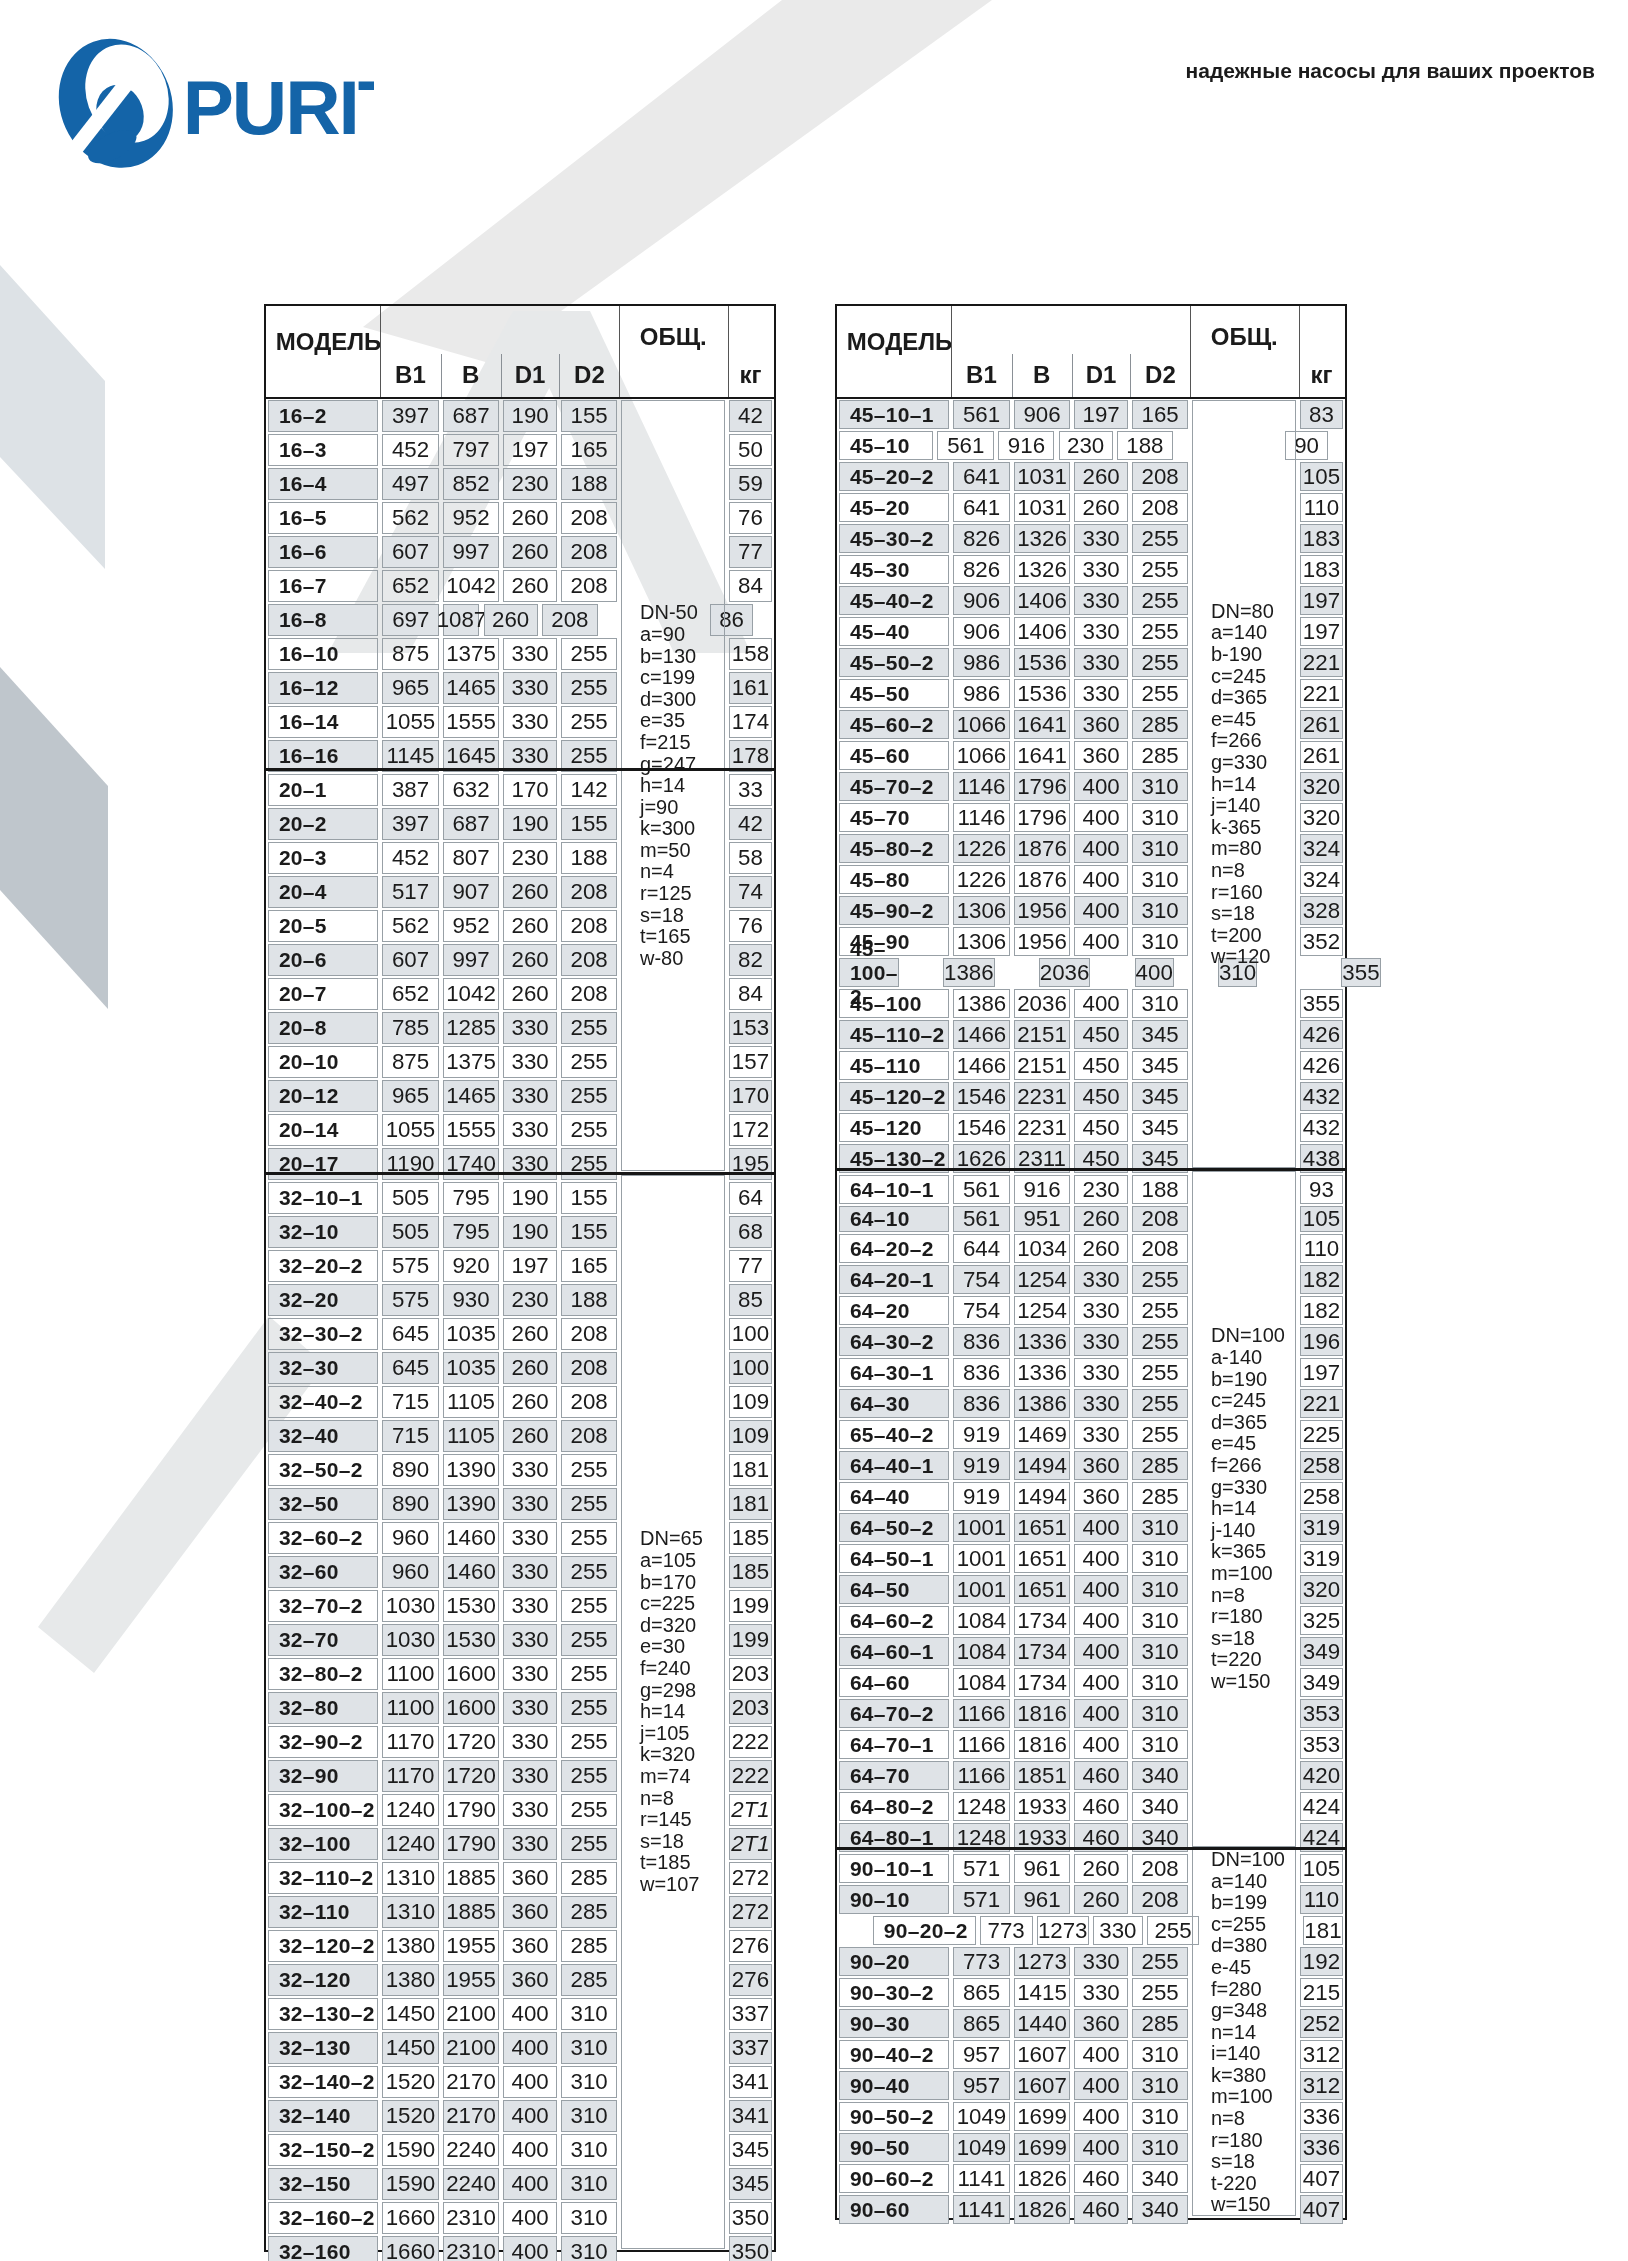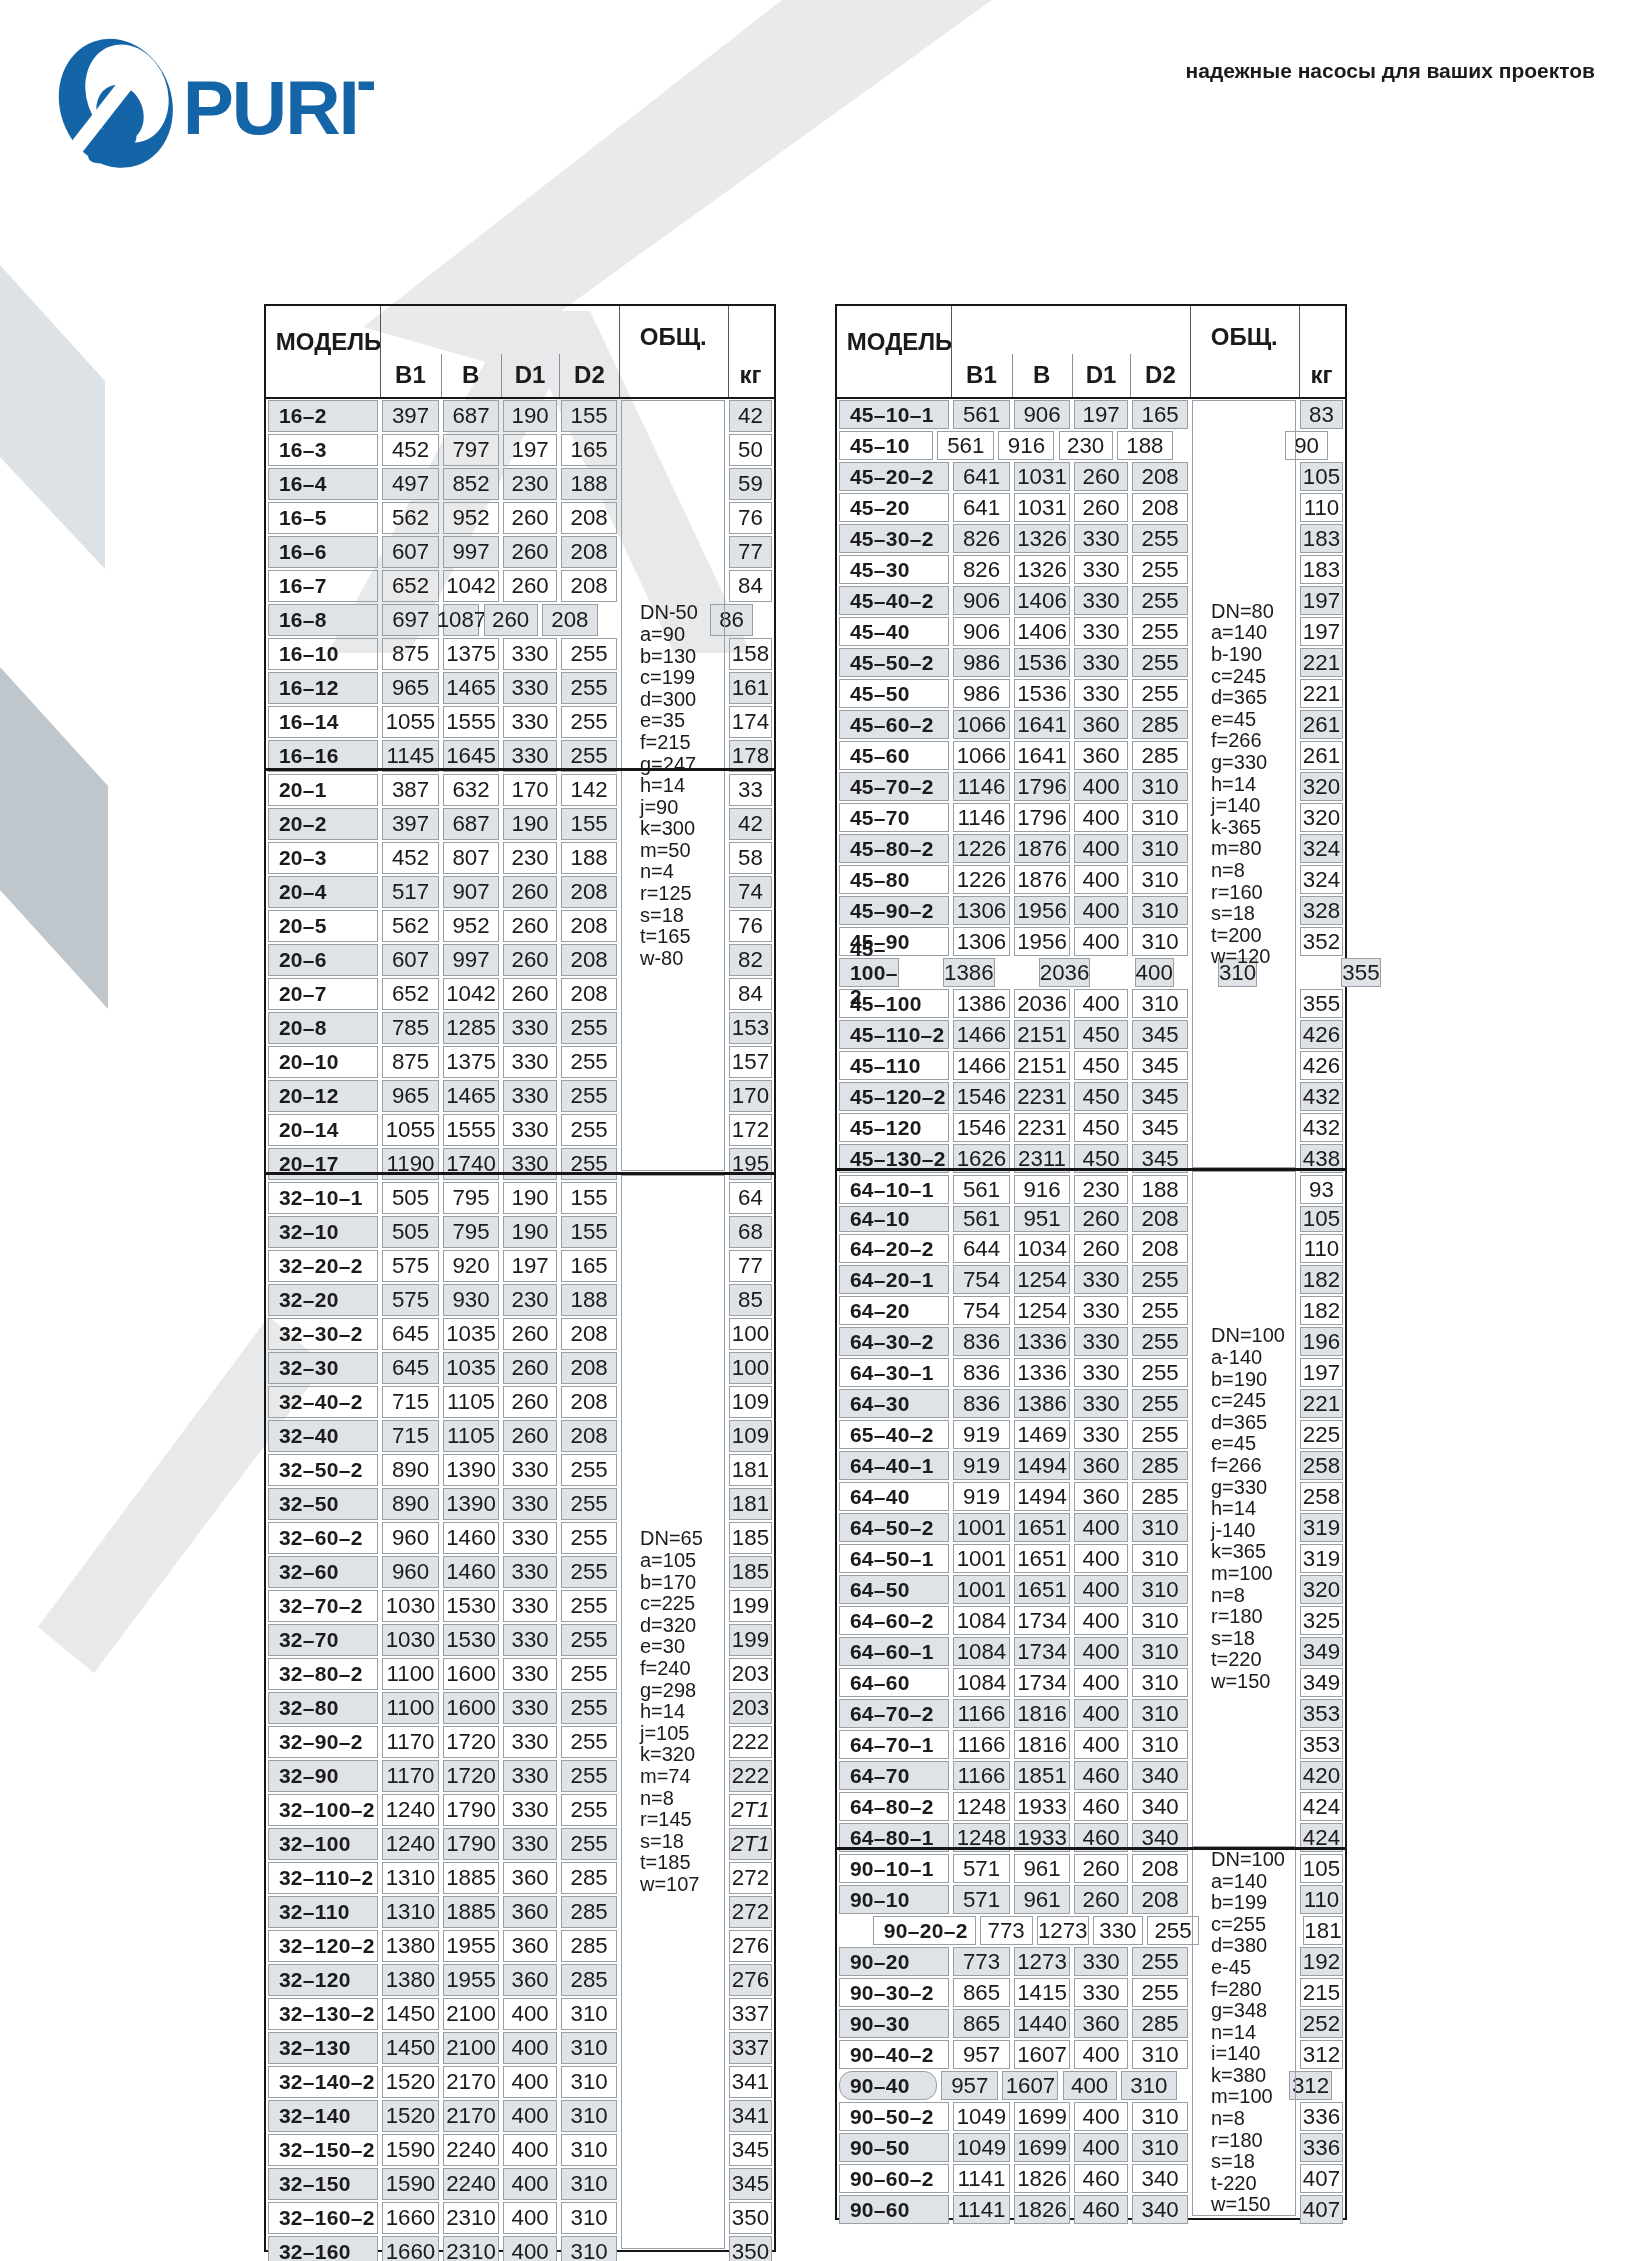--- a/index.html
+++ b/index.html
@@ -1118,21 +1118,21 @@
         <div class="trow" style="height: 31px;">
           <div class="cellbox model" style="width: 110px;">90–40–2</div>
           <div class="cellbox" style="width: 57px;">957</div>
           <div class="cellbox" style="width: 56px;">1607</div>
           <div class="cellbox" style="width: 54px;">400</div>
           <div class="cellbox" style="width: 56px;">310</div>
           <div style="width: 108px;"></div>
           <div class="cellbox" style="width: 43px;">312</div>
         </div>
         <div class="trow" style="height: 31px;">
-          <div class="cellbox shade model" style="width: 98px; border-radius: 13px;">90–40</div>
+          <div class="cellbox shade model" style="width: 110px;">90–40</div>
           <div class="cellbox shade" style="width: 57px;">957</div>
           <div class="cellbox shade" style="width: 56px;">1607</div>
           <div class="cellbox shade" style="width: 54px;">400</div>
           <div class="cellbox shade" style="width: 56px;">310</div>
           <div style="width: 108px;"></div>
           <div class="cellbox shade" style="width: 43px;">312</div>
         </div>
         <div class="trow" style="height: 31px;">
           <div class="cellbox model" style="width: 110px;">90–50–2</div>
           <div class="cellbox" style="width: 57px;">1049</div>

